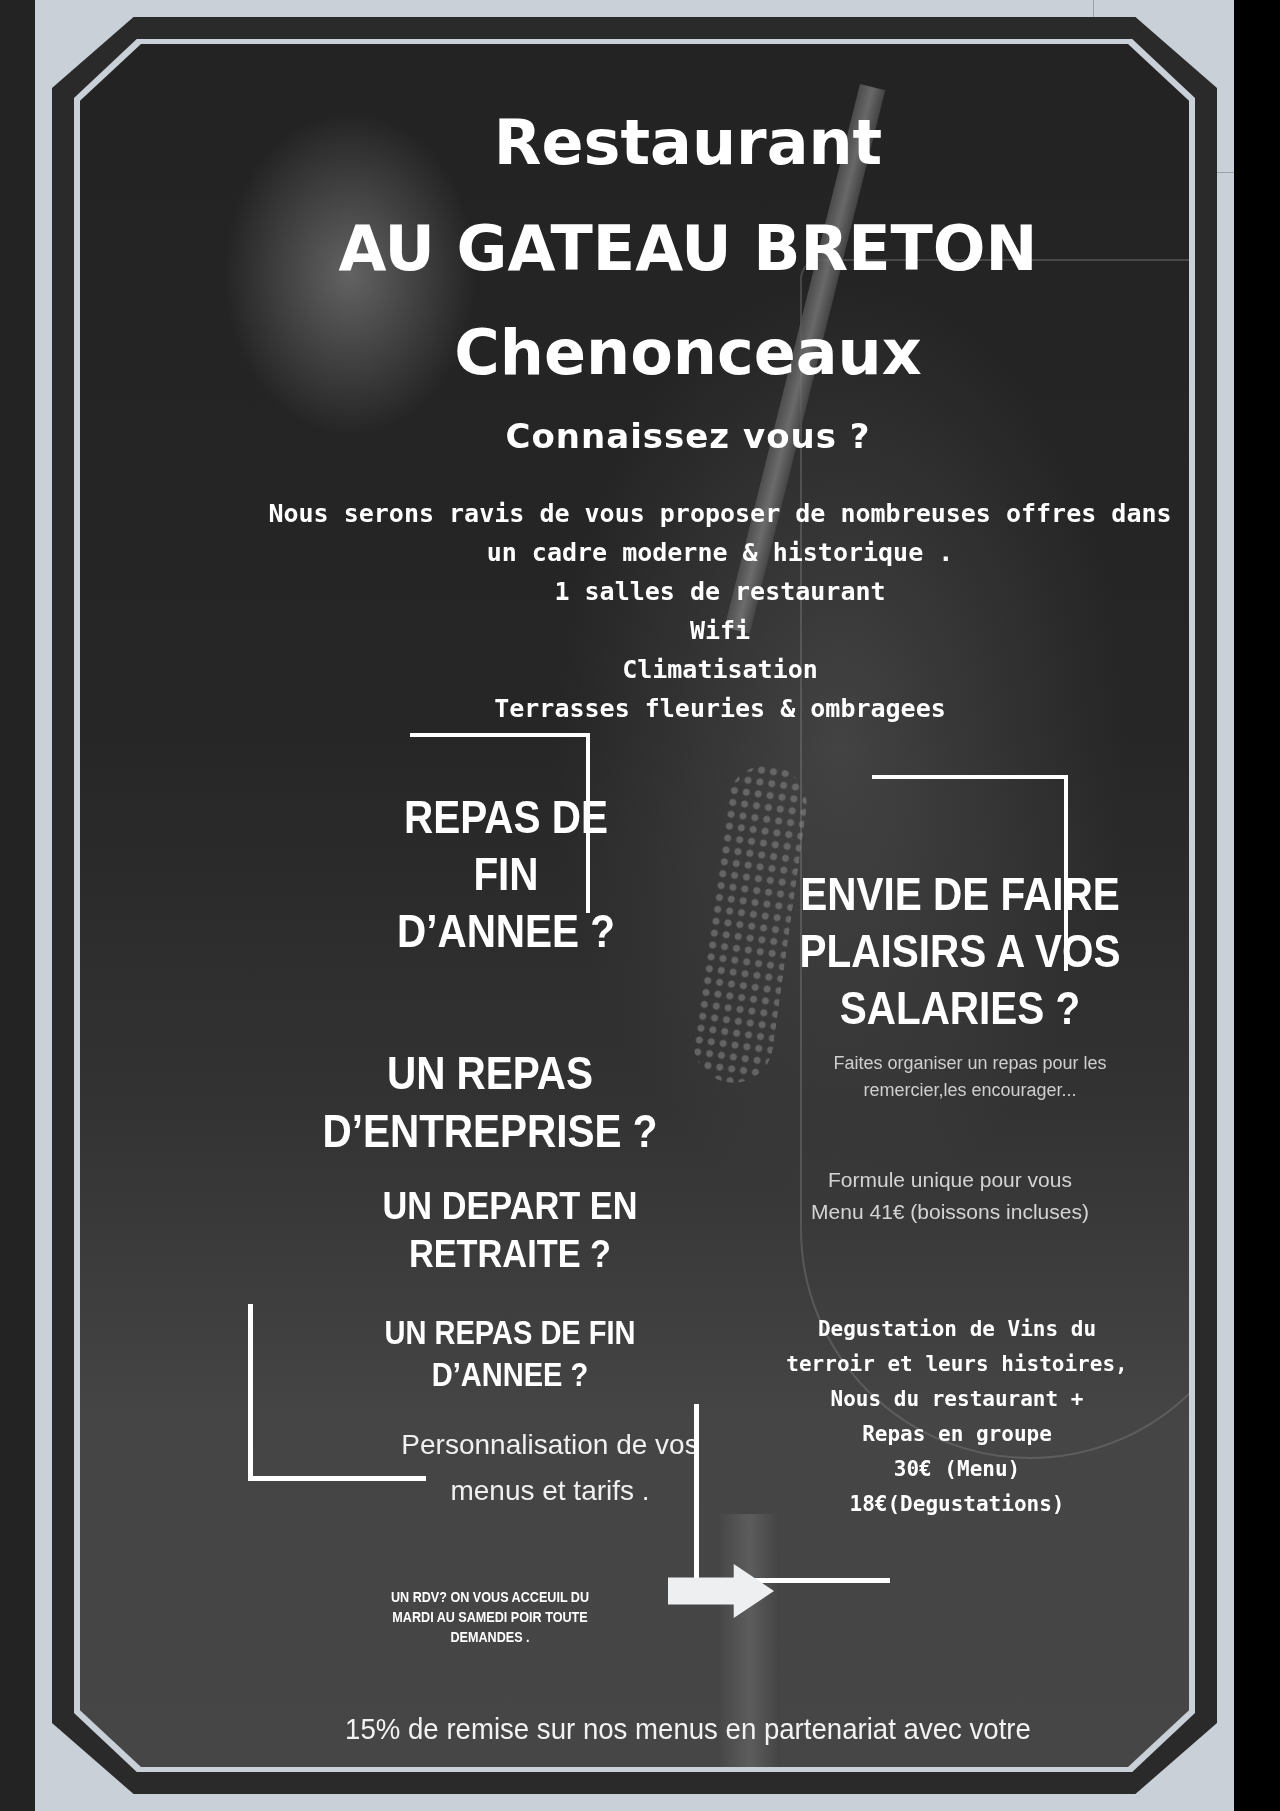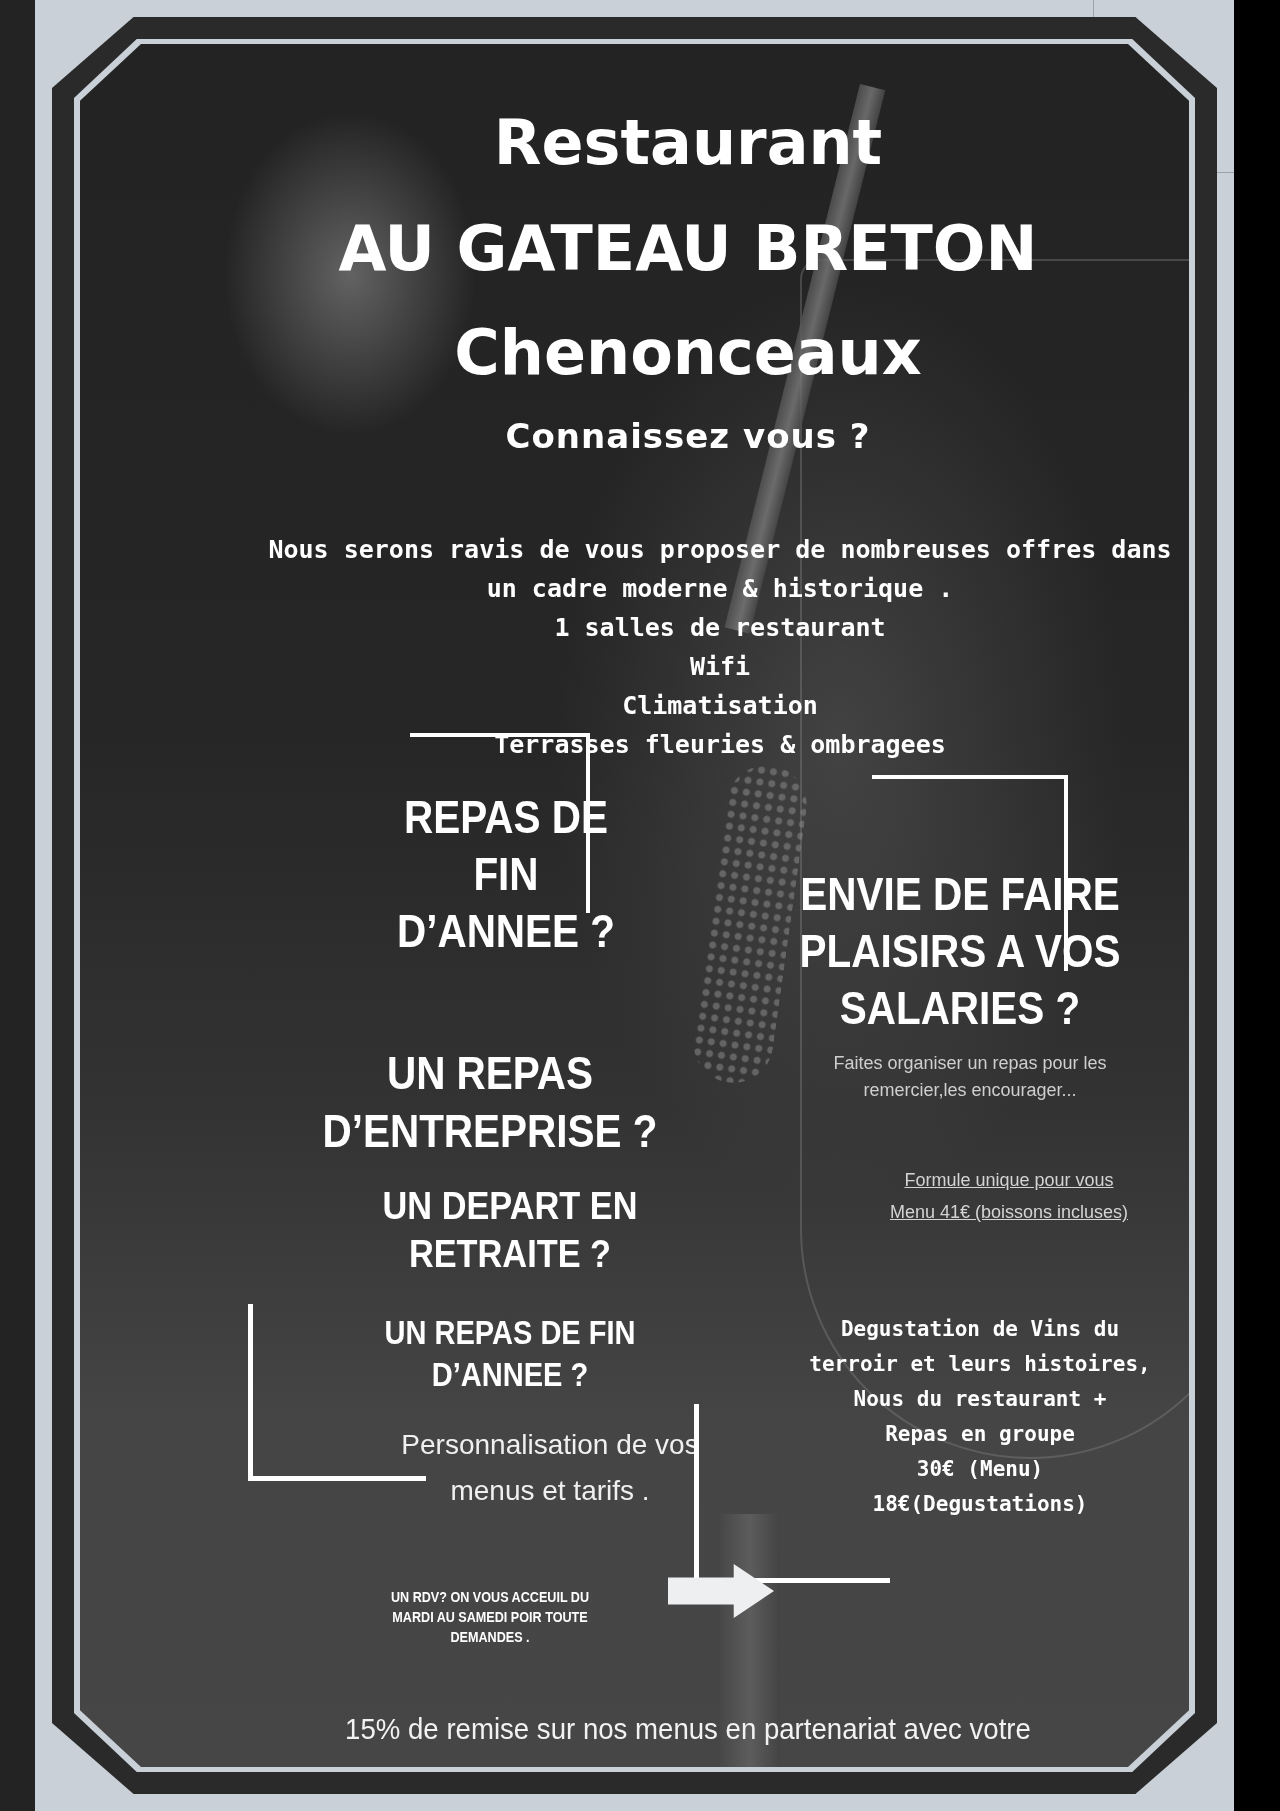--- a/index.html
+++ b/index.html
@@ -44,35 +44,35 @@
   .stem { position: absolute; left: 640px; top: 1470px; width: 60px; height: 300px; background: linear-gradient(90deg, rgba(80,80,80,.2), rgba(120,120,120,.45), rgba(60,60,60,.2)); }
 
   .txt { position: absolute; color: #fff; text-align: center; white-space: nowrap; }
   .title { font-family: "DejaVu Sans", sans-serif; font-weight: bold; }
   .t1 { left: 0; width: 1216px; top: 62px; font-size: 62px; }
   .t2 { left: 0; width: 1216px; top: 168px; font-size: 62px; }
   .t3 { left: 0; width: 1216px; top: 272px; font-size: 62px; }
   .t4 { left: 0; width: 1216px; top: 372px; font-size: 34px; letter-spacing: 1px; }
 
   .pix { font-family: "DejaVu Sans Mono", monospace; font-weight: bold; font-size: 25px; line-height: 39px; }
-  .intro { left: 140px; width: 1000px; top: 450px; margin-top: 36px; }
+  .intro { left: 140px; width: 1000px; top: 450px; }
 
   .cond { font-family: "Liberation Sans", sans-serif; font-weight: bold; transform: scaleX(0.88); transform-origin: center top; }
   .h-repas { left: 276px; width: 300px; top: 745px; font-size: 46px; line-height: 57px; }
   .h-envie { left: 680px; width: 400px; top: 822px; font-size: 46px; line-height: 57px; }
   .h-unrepas { left: 180px; width: 460px; top: 1000px; font-size: 46px; line-height: 58px; }
   .h-depart { left: 250px; width: 360px; top: 1138px; font-size: 39px; line-height: 48px; }
   .h-finannee { left: 250px; width: 360px; top: 1268px; font-size: 33px; line-height: 42px; }
 
   .light { font-family: "Liberation Sans", sans-serif; font-weight: normal; color: #dedede; }
   .sub-faites { left: 690px; width: 400px; top: 1006px; font-size: 18px; line-height: 27px; color: #cfcfcf; }
-  .sub-formule { left: 729px; width: 400px; top: 1120px; font-size: 18px; line-height: 32px; color: #d4d4d4; text-decoration: underline; }
+  .sub-formule { left: 670px; width: 400px; top: 1120px; font-size: 21px; line-height: 32px; color: #d4d4d4; }
   .sub-perso { left: 260px; width: 420px; top: 1378px; font-size: 28px; line-height: 46px; color: #f0f0f0; text-align: center; }
 
-  .degust { left: 700px; width: 400px; top: 1268px; font-size: 21px; line-height: 35px; }
+  .degust { left: 677px; width: 400px; top: 1268px; font-size: 21px; line-height: 35px; }
   .rdv { left: 270px; width: 280px; top: 1543px; font-size: 14px; line-height: 20px; font-family: "Liberation Sans", sans-serif; font-weight: bold; transform: scaleX(0.9); transform-origin: center top; }
   .remise { left: 0; width: 1216px; top: 1660px; font-size: 30px; line-height: 49px; color: #f2f2f2; transform: scaleX(0.92); transform-origin: center top; }
 
   
   .bar { position: absolute; background: #fff; }
 
   
   .arrow { position: absolute; left: 588px; top: 1520px; width: 106px; height: 54px; background: #eeeff1;
     clip-path: polygon(0 25%, 62% 25%, 62% 0, 100% 50%, 62% 100%, 62% 75%, 0 75%); }
 </style>

